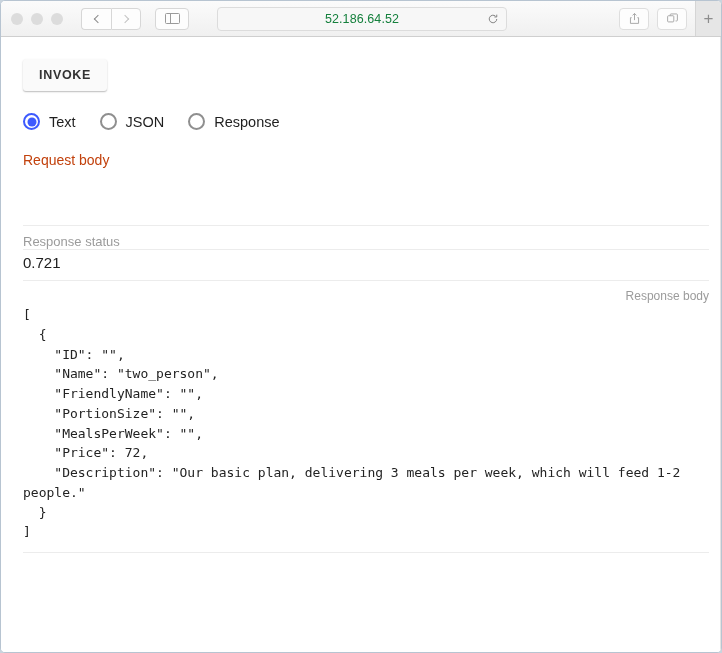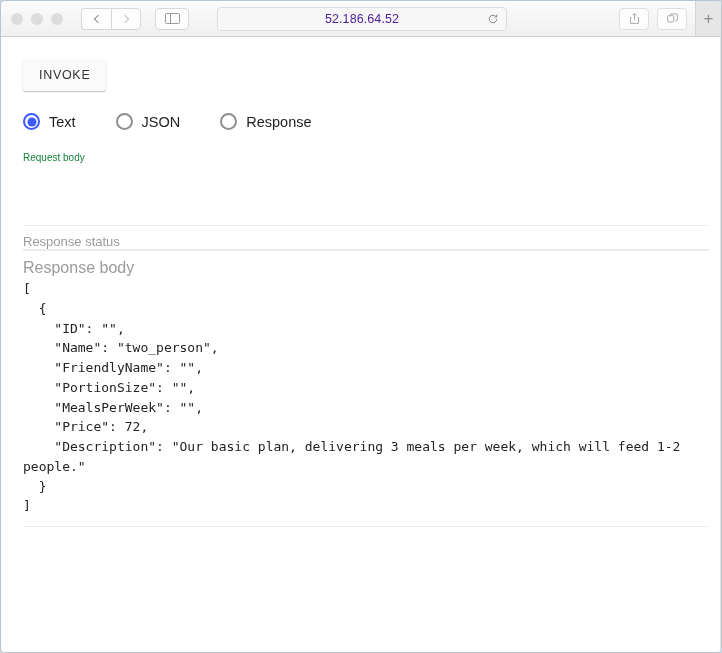--- a/index.html
+++ b/index.html
@@ -64,21 +64,21 @@
   }
 
   #url-bar {
     position: absolute; left: 216px; top: 6px;
     width: 290px; height: 24px;
     background: #f7f7f7;
     border: 1px solid #dcdcdc; border-radius: 4px;
     display: flex; align-items: center; justify-content: center;
   }
   #url-text {
-    font-size: 12.5px; color: #4c1d95; letter-spacing: .1px;
+    font-size: 12.5px; color: #15803d; letter-spacing: .1px;
   }
   #reload-icon {
     position: absolute; right: 7px; top: 50%; transform: translateY(-50%);
     width: 12px; height: 12px; color: #808080;
   }
 
   .toolbar-right { margin-left: auto; display: flex; align-items: center; height: 100%; }
   .tb-btn {
     width: 30px; height: 22px; margin-right: 8px;
     border: 1px solid #dedede; border-radius: 4px;
@@ -109,28 +109,28 @@
     margin: 18px 0 0 0; letter-spacing: .1px;
   }
 
   #invoke-button {
     margin-top: 22px;
     display: inline-block;
     padding: 9px 16px;
     background: #fafafa;
     border: none; border-radius: 3px;
     box-shadow: 0 1px 2px rgba(0,0,0,.18), 0 1px 1px rgba(0,0,0,.10);
-    font-size: 12.5px; font-weight: 400; letter-spacing: .7px;
+    font-size: 12.5px; font-weight: 700; letter-spacing: .7px;
     color: #333333;
     font-family: "Liberation Sans", sans-serif;
   }
 
   #mode-radio-group {
     margin-top: 22px;
-    display: flex; align-items: center; gap: 16px;
+    display: flex; align-items: center;
   }
   .radio-option { display: flex; align-items: center; margin-right: 24px; }
   .radio-circle {
     width: 17px; height: 17px; border-radius: 50%;
     border: 2px solid #8f8f8f;
     margin-right: 9px;
     position: relative; flex: 0 0 auto;
   }
   .radio-option.selected .radio-circle { border-color: #3d5afe; }
   .radio-option.selected .radio-circle::after {
@@ -140,34 +140,34 @@
     background: #3d5afe;
   }
   .radio-label { font-size: 14.5px; color: #1f1f1f; }
 
   
   .field {
     border-bottom: 1px solid #ececec;
   }
   #request-body-field { margin-top: 16px; padding-bottom: 8px; height: 80px; }
   #request-body-placeholder {
-    font-size: 10px; color: #15803d; padding-top: 6px;
+    font-size: 14px; color: #c2410c; padding-top: 6px;
   }
 
   .field-label {
     font-size: 13px; color: #9b9b9b;
     padding-top: 8px;
   }
   .field-value {
     font-size: 15px; color: #212121;
     padding: 4px 0 9px 0;
   }
 
   #response-body-field { border-bottom: 1px solid #ececec; }
-  #response-body-label { font-size: 16px; color: #9b9b9b; padding-top: 8px; }
+  #response-body-label { font-size: 12px; color: #9b9b9b; padding-top: 8px; text-align: right; }
   #response-body-text {
     font-family: "DejaVu Sans Mono", "Liberation Mono", monospace;
     font-size: 13px;
     line-height: 1.52;
     color: #232323;
     white-space: pre-wrap;
     word-break: break-word;
     margin: 2px 0 8px 0;
     padding-bottom: 2px;
   }
@@ -248,20 +248,21 @@
 
     <div class="field" id="request-body-field">
       <div id="request-body-placeholder">Request body</div>
     </div>
 
     <div class="field">
       <div class="field-label">Response status</div>
     </div>
 
     <div class="field">
+      <div class="field-value">0.721</div>
     </div>
 
     <div id="response-body-field">
       <div id="response-body-label">Response body</div>
       <pre id="response-body-text">[
   {
     "ID": "",
     "Name": "two_person",
     "FriendlyName": "",
     "PortionSize": "",

